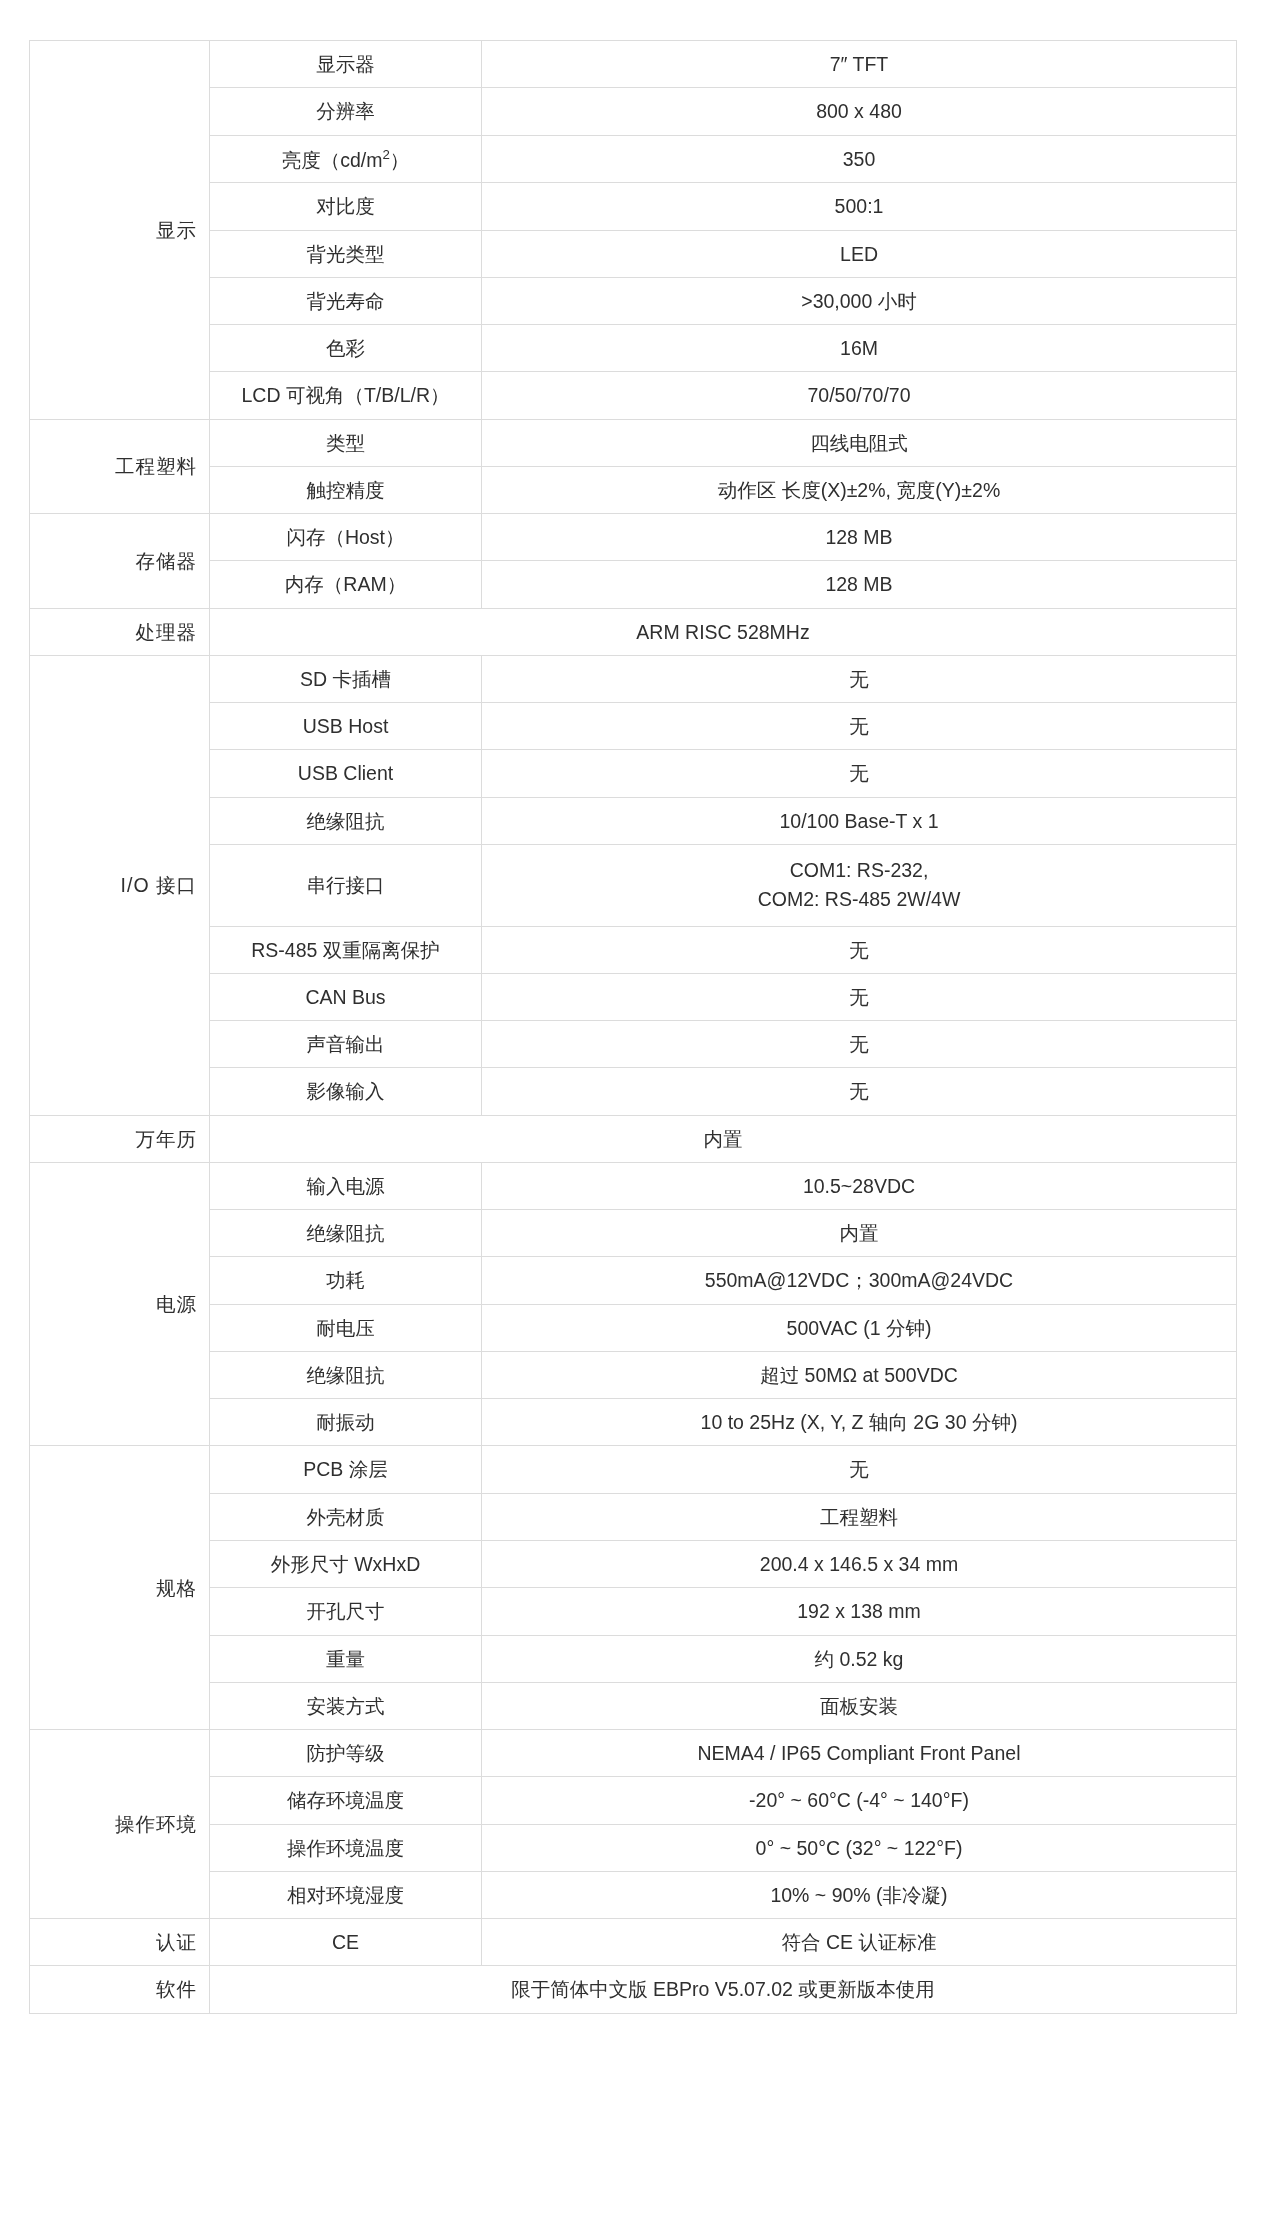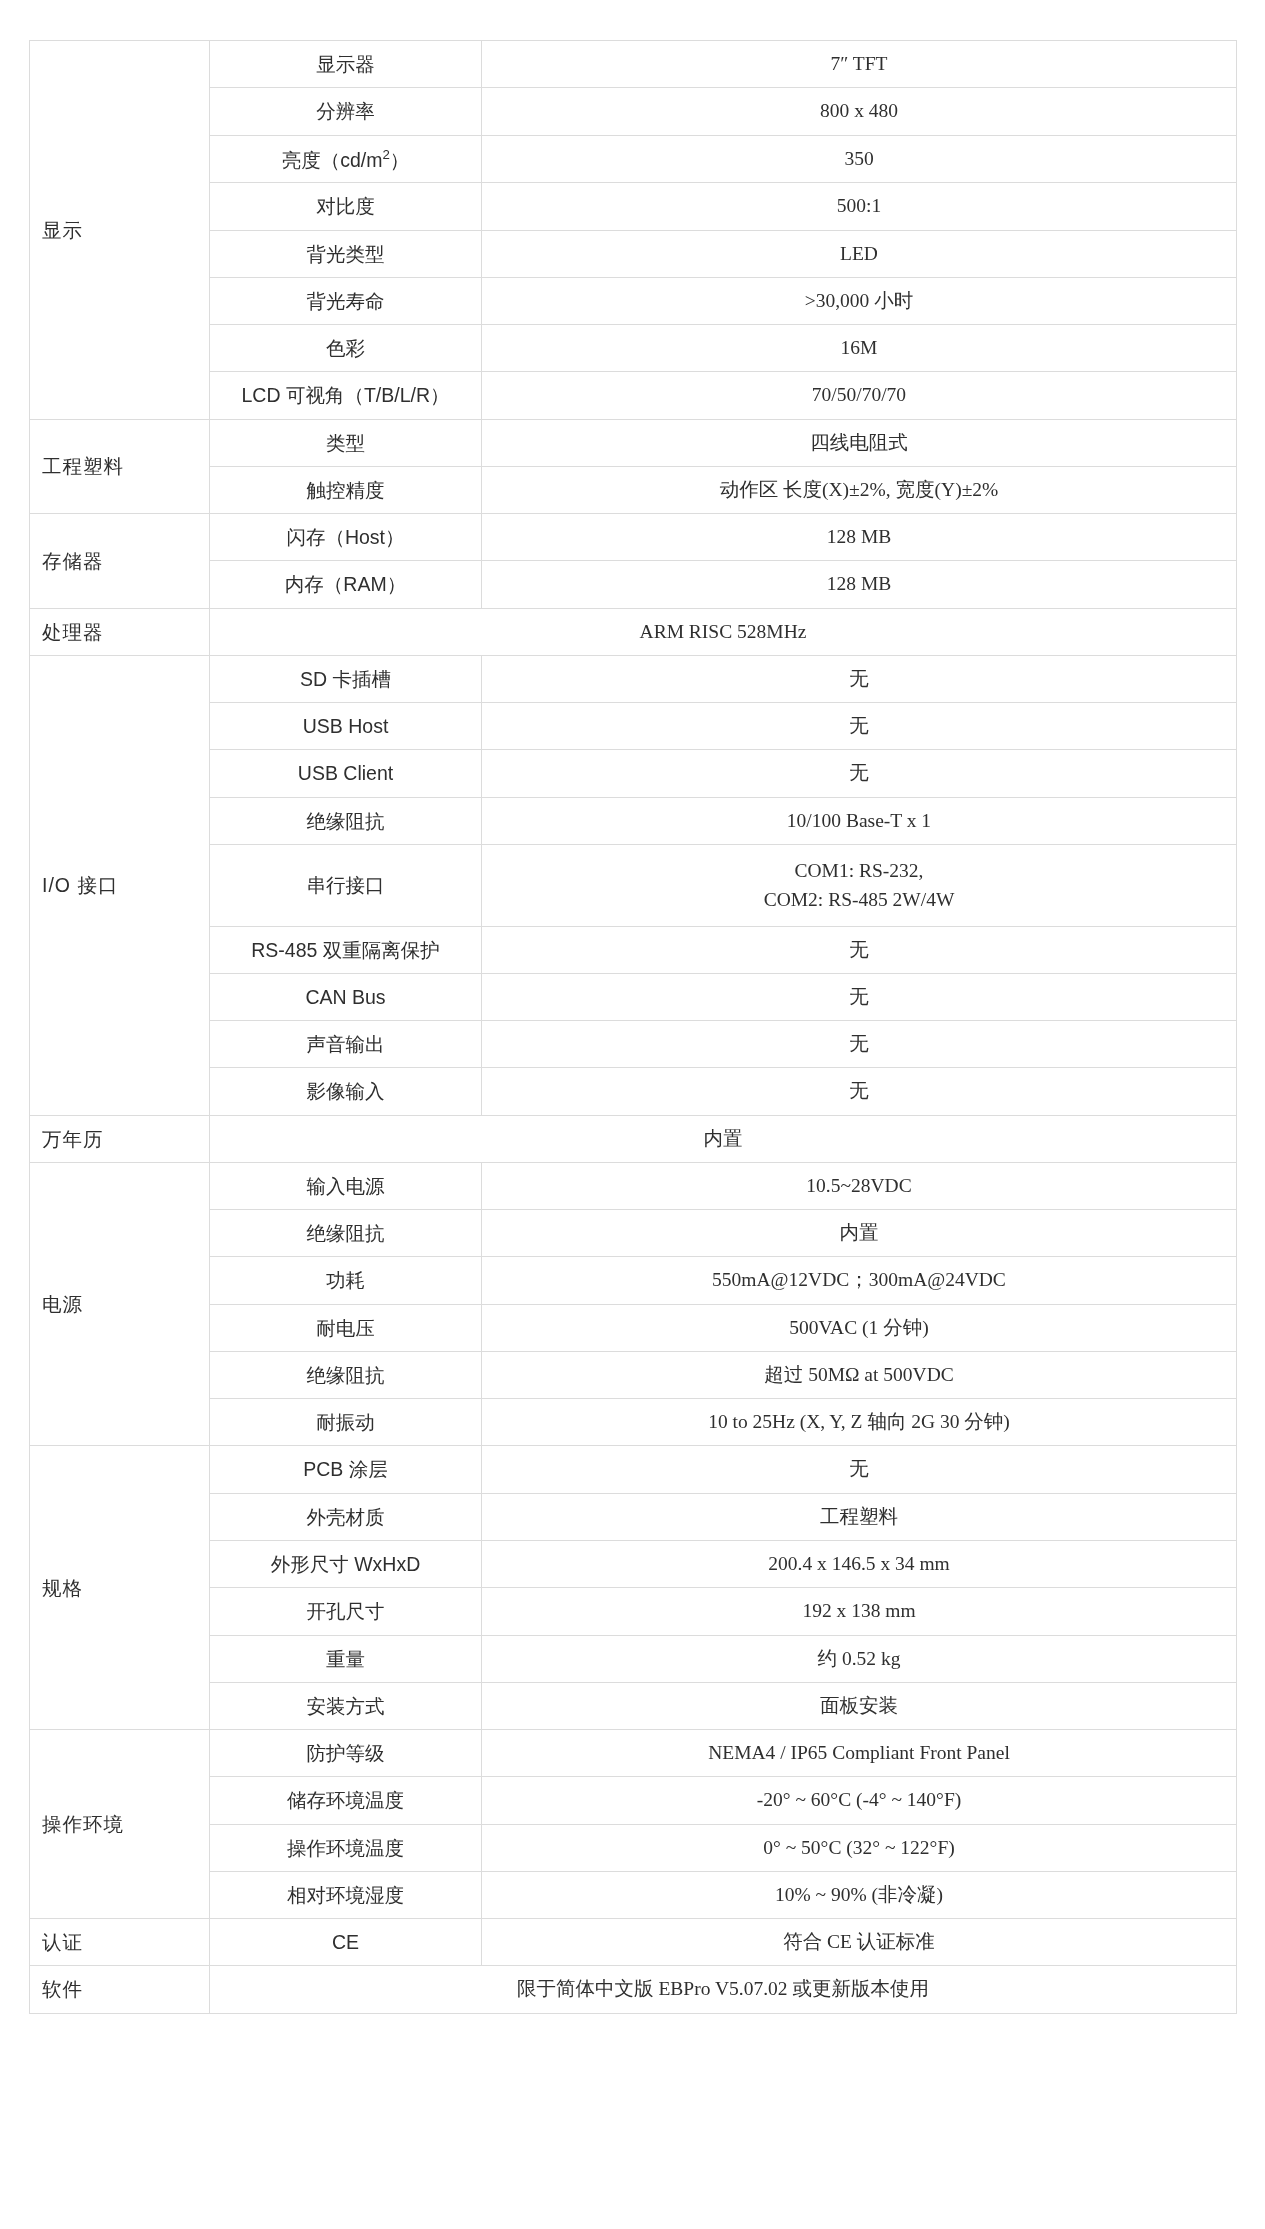--- a/index.html
+++ b/index.html
@@ -30,33 +30,32 @@
     color: #2f2f2f;
     padding: 9px 12px;
     vertical-align: middle;
     font-weight: 400;
   }
   col.c-group { width: 180px; }
   col.c-item  { width: 272px; }
   col.c-value { width: 755px; }
 
   td.group {
-    text-align: left;
+    text-align: right;
     font-weight: bold;
     font-size: 20.5px;
     letter-spacing: 1px;
     color: #3a3a3a;
   }
   td.item {
     text-align: center;
     padding-left: 14px;
   }
   td.value {
     text-align: center;
-    font-family: Liberation Serif, serif;
   }
   td.value.multi {
     line-height: 1.5;
     padding-top: 11px;
     padding-bottom: 11px;
   }
   td.tall {
     padding-top: 19px;
     padding-bottom: 19px;
     margin-top: 9px;

